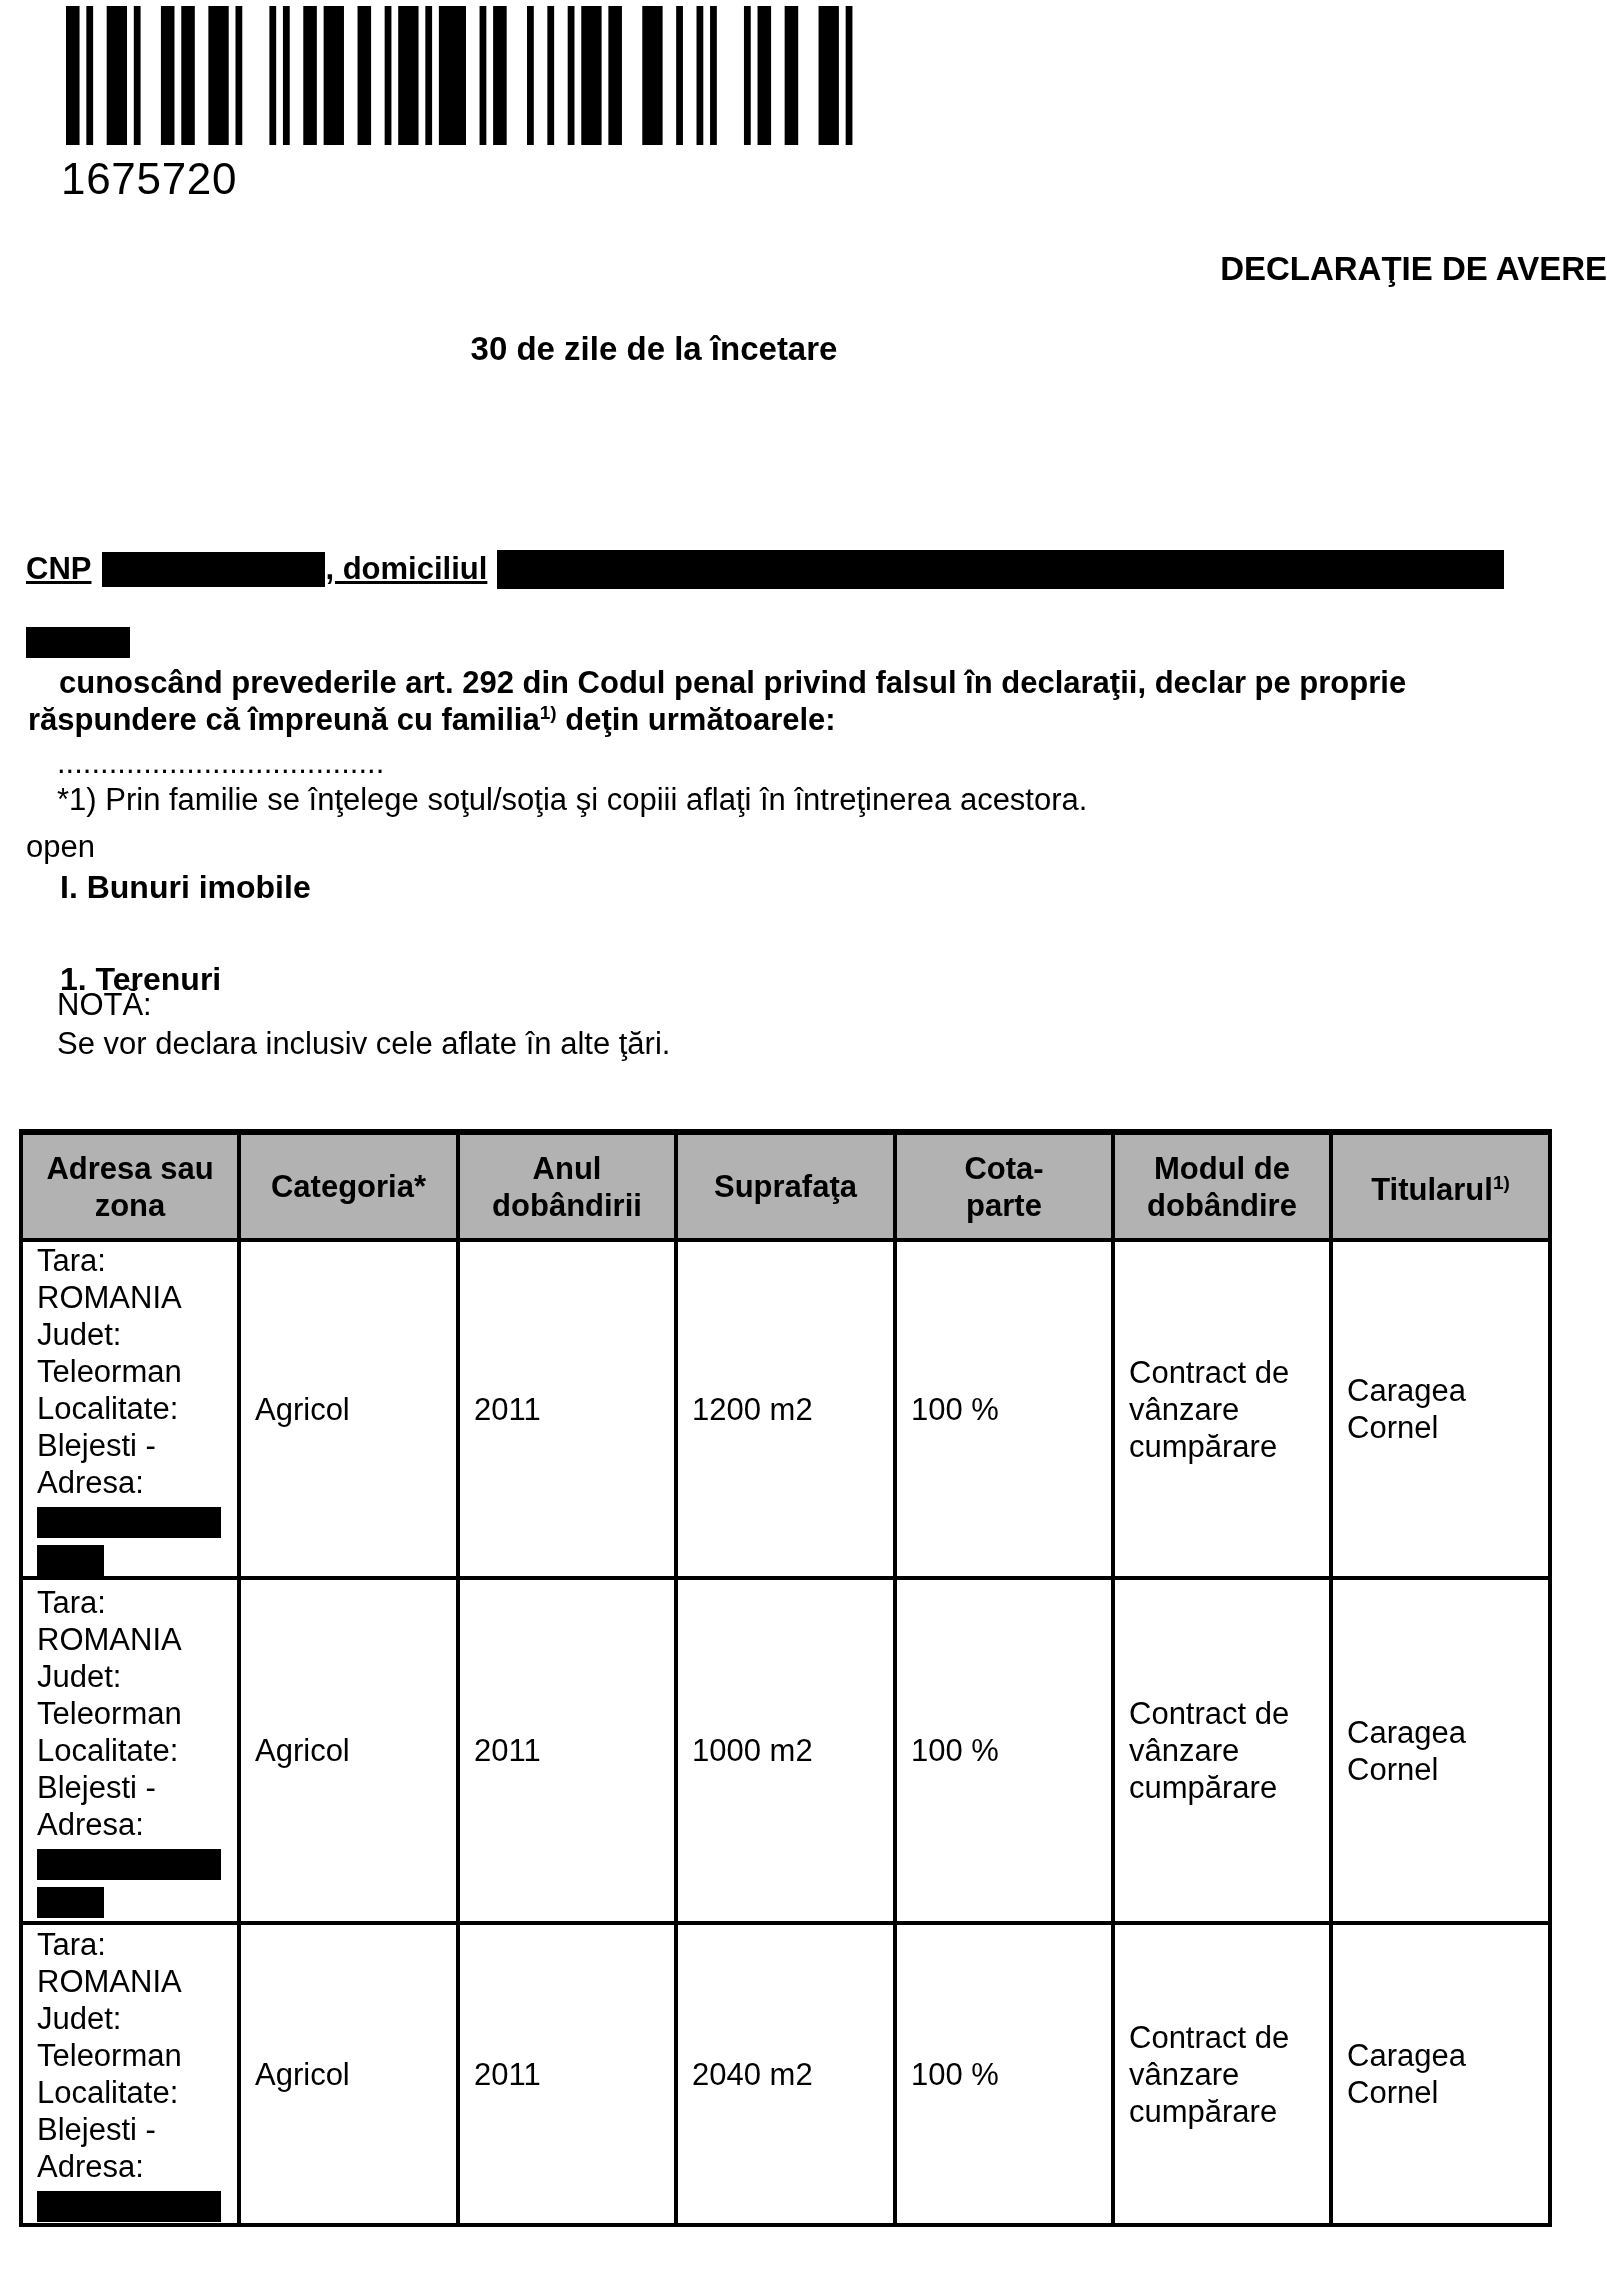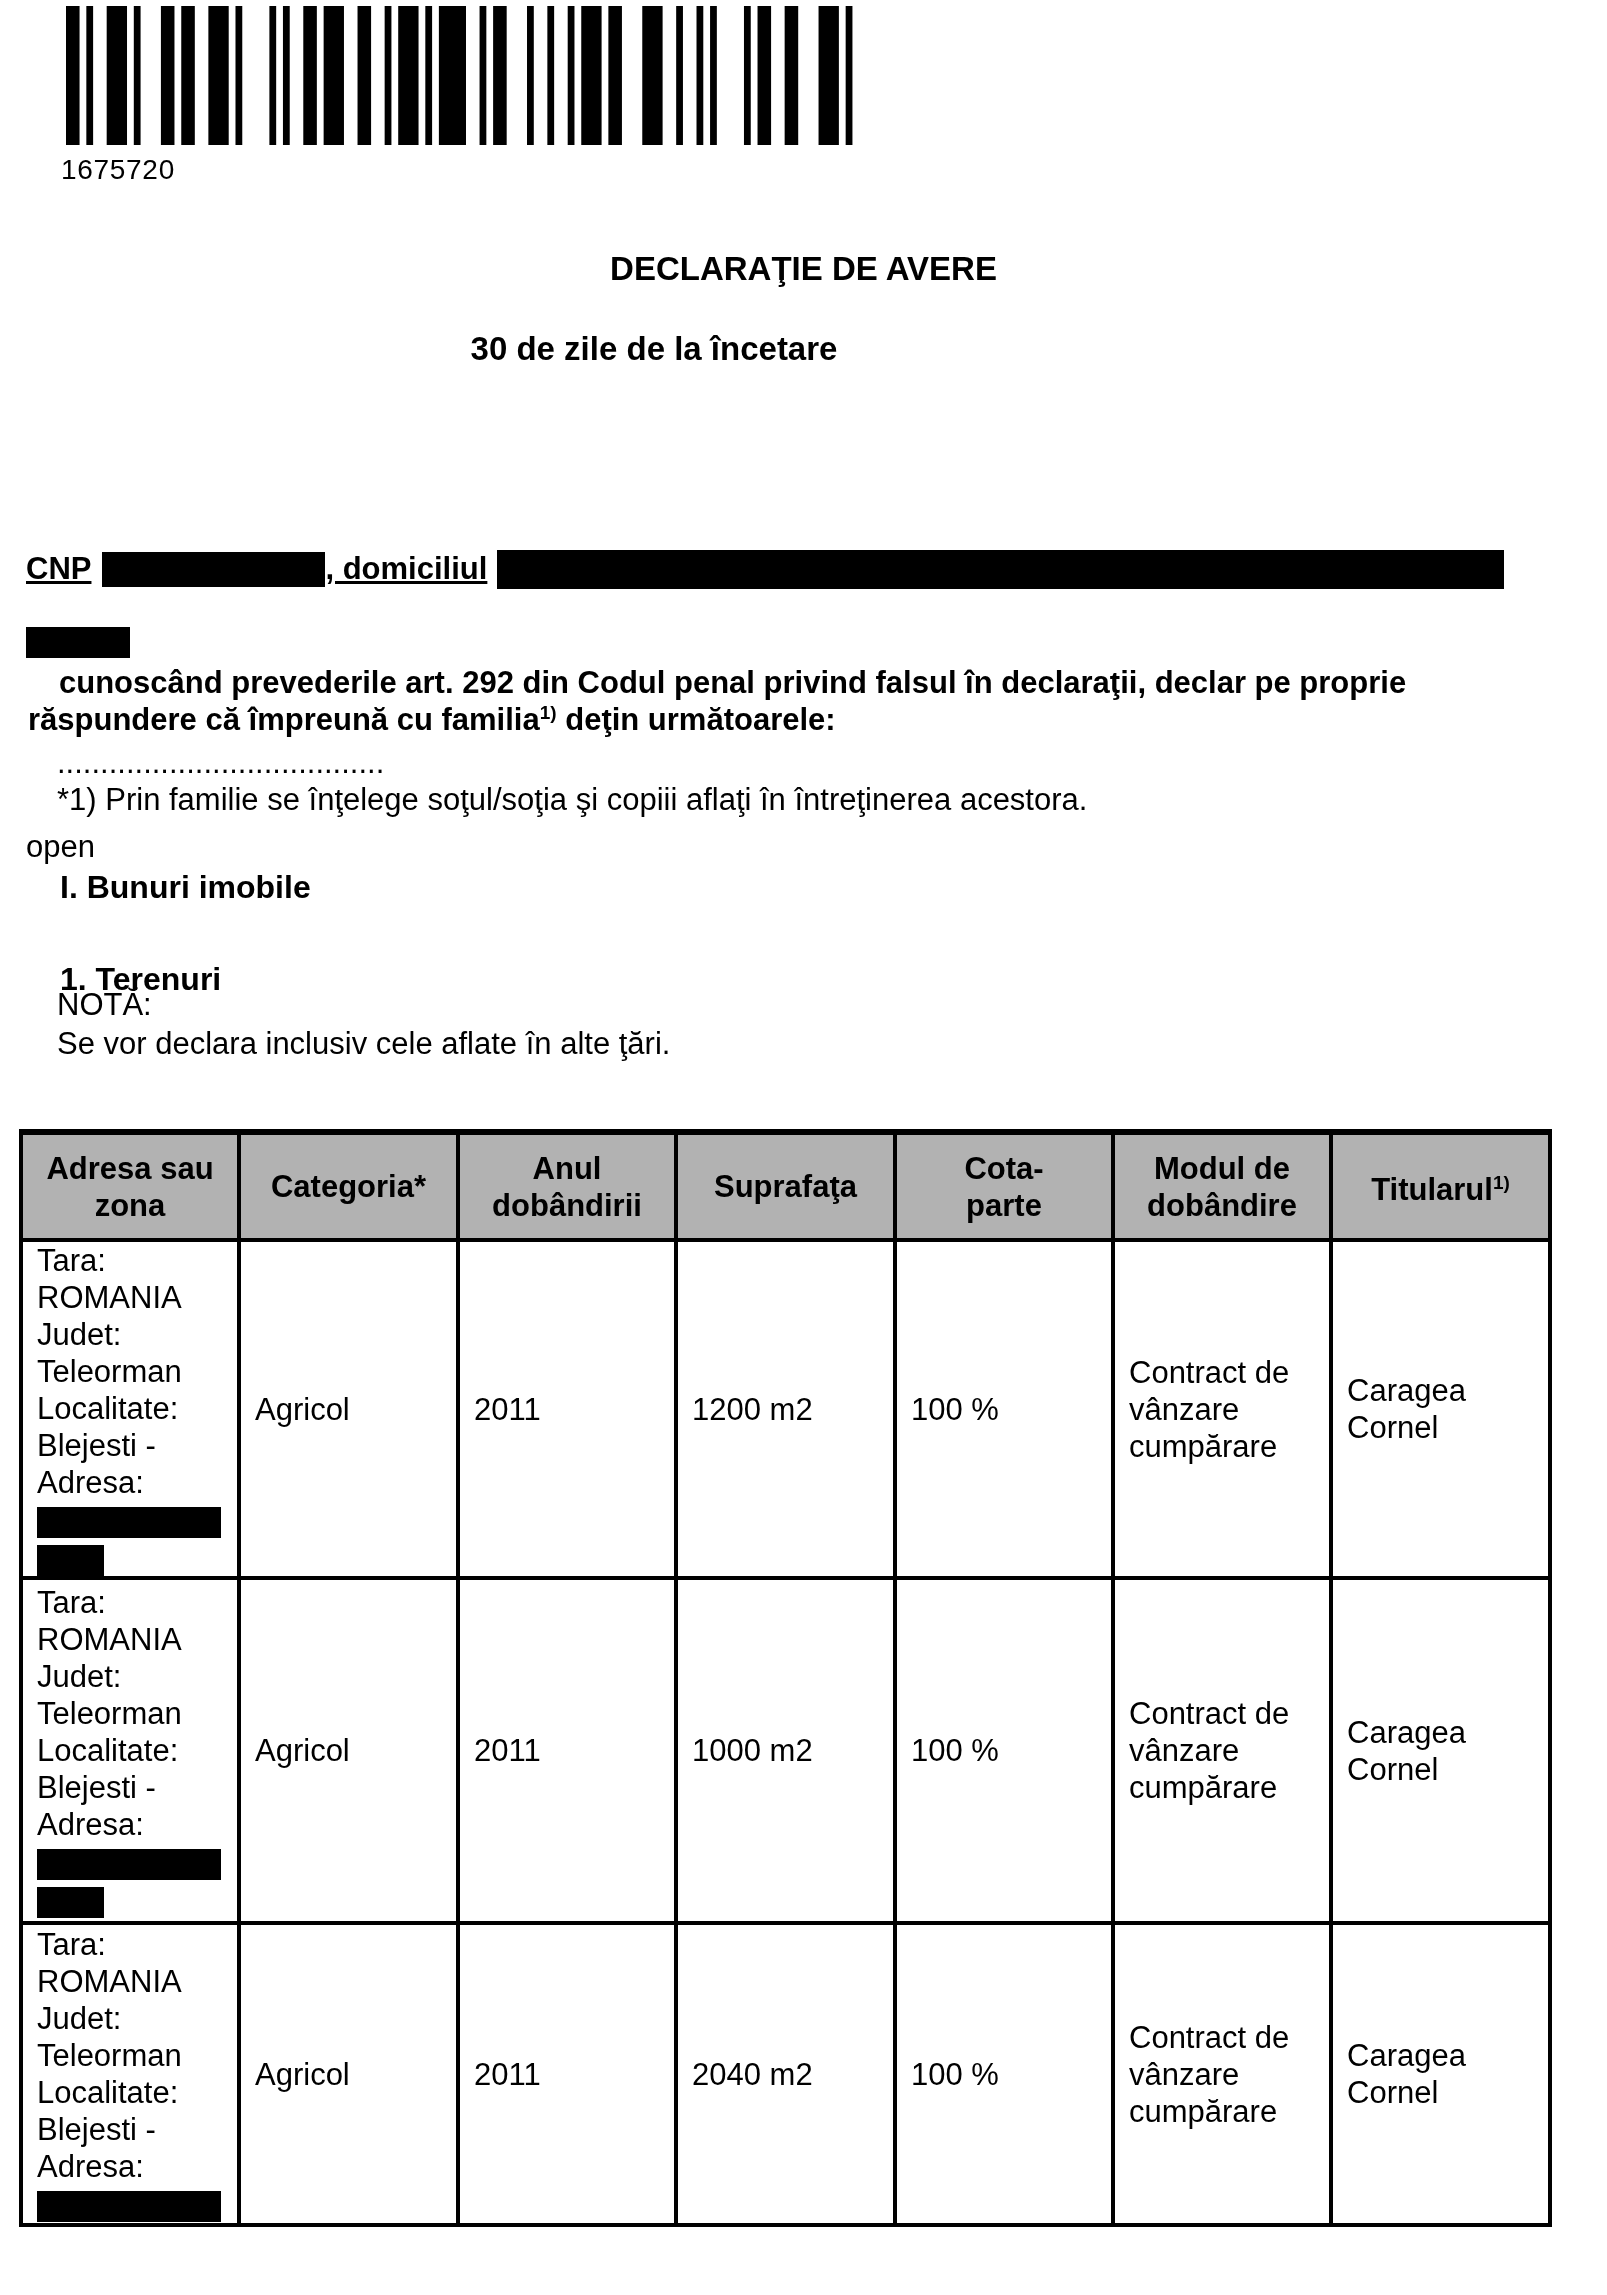--- a/index.html
+++ b/index.html
@@ -3,23 +3,23 @@
 <meta charset="utf-8">
 <style>
   html,body{margin:0;padding:0;background:#fff;}
   .page{
     position:relative; width:1607px; height:2295px; background:#ffffff;
     font-family:"Liberation Sans", sans-serif; color:#000; overflow:hidden;
   }
   
   .barcode{position:absolute; left:66px; top:5.6px; width:800px; height:139px;}
   .barcode svg{width:100%; height:100%; display:block;}
-  .barcode-number{position:absolute; left:61px; top:154px; font-size:28px; letter-spacing:0.7px;}
-  
-  .doc-title{position:absolute; left:0; top:250px; width:1607px; text-align:center;
+  .barcode-number{position:absolute; left:61px; top:154px; font-size:44px; letter-spacing:0.7px;}
+  
+  .doc-title{position:absolute; left:0; top:250px; width:1607px; text-align:right;
     font-size:33px; font-weight:bold;}
   .doc-subtitle{position:absolute; left:0; top:330px; width:1308px; text-align:center;
     font-size:33px; font-weight:bold;}
   
   .intro{position:absolute; left:26px; top:549px; width:1537px; font-weight:bold; font-size:31px;}
   .intro-line1{text-indent:31px; white-space:nowrap; height:38px;}
   .intro-line2{display:flex; align-items:center; height:40px; margin-top:0px;text-decoration:underline;}
   .redact{background:#000; display:inline-block;}
   .redact-cnp{width:223px; height:35px; margin-left:11px;}
   .redact-domiciliu{width:1007px; height:39px; margin-left:9.7px;}

